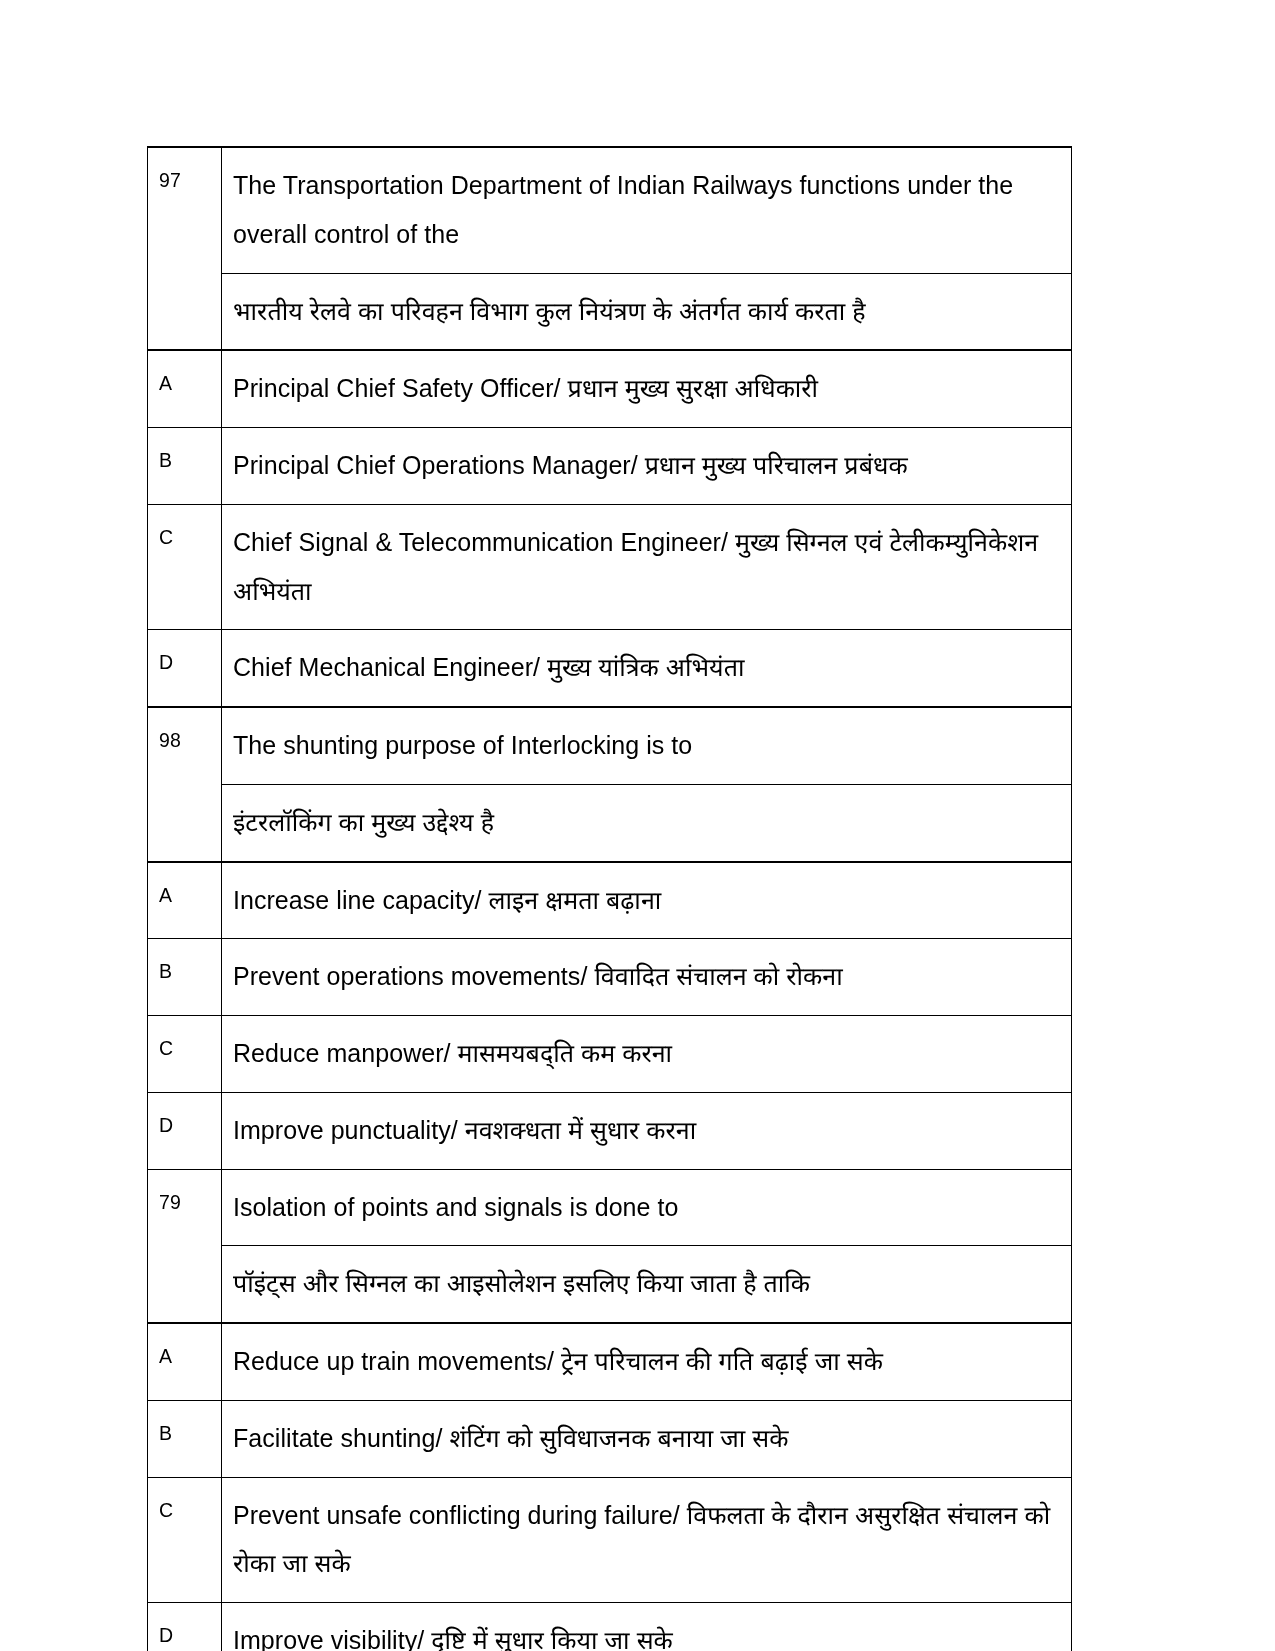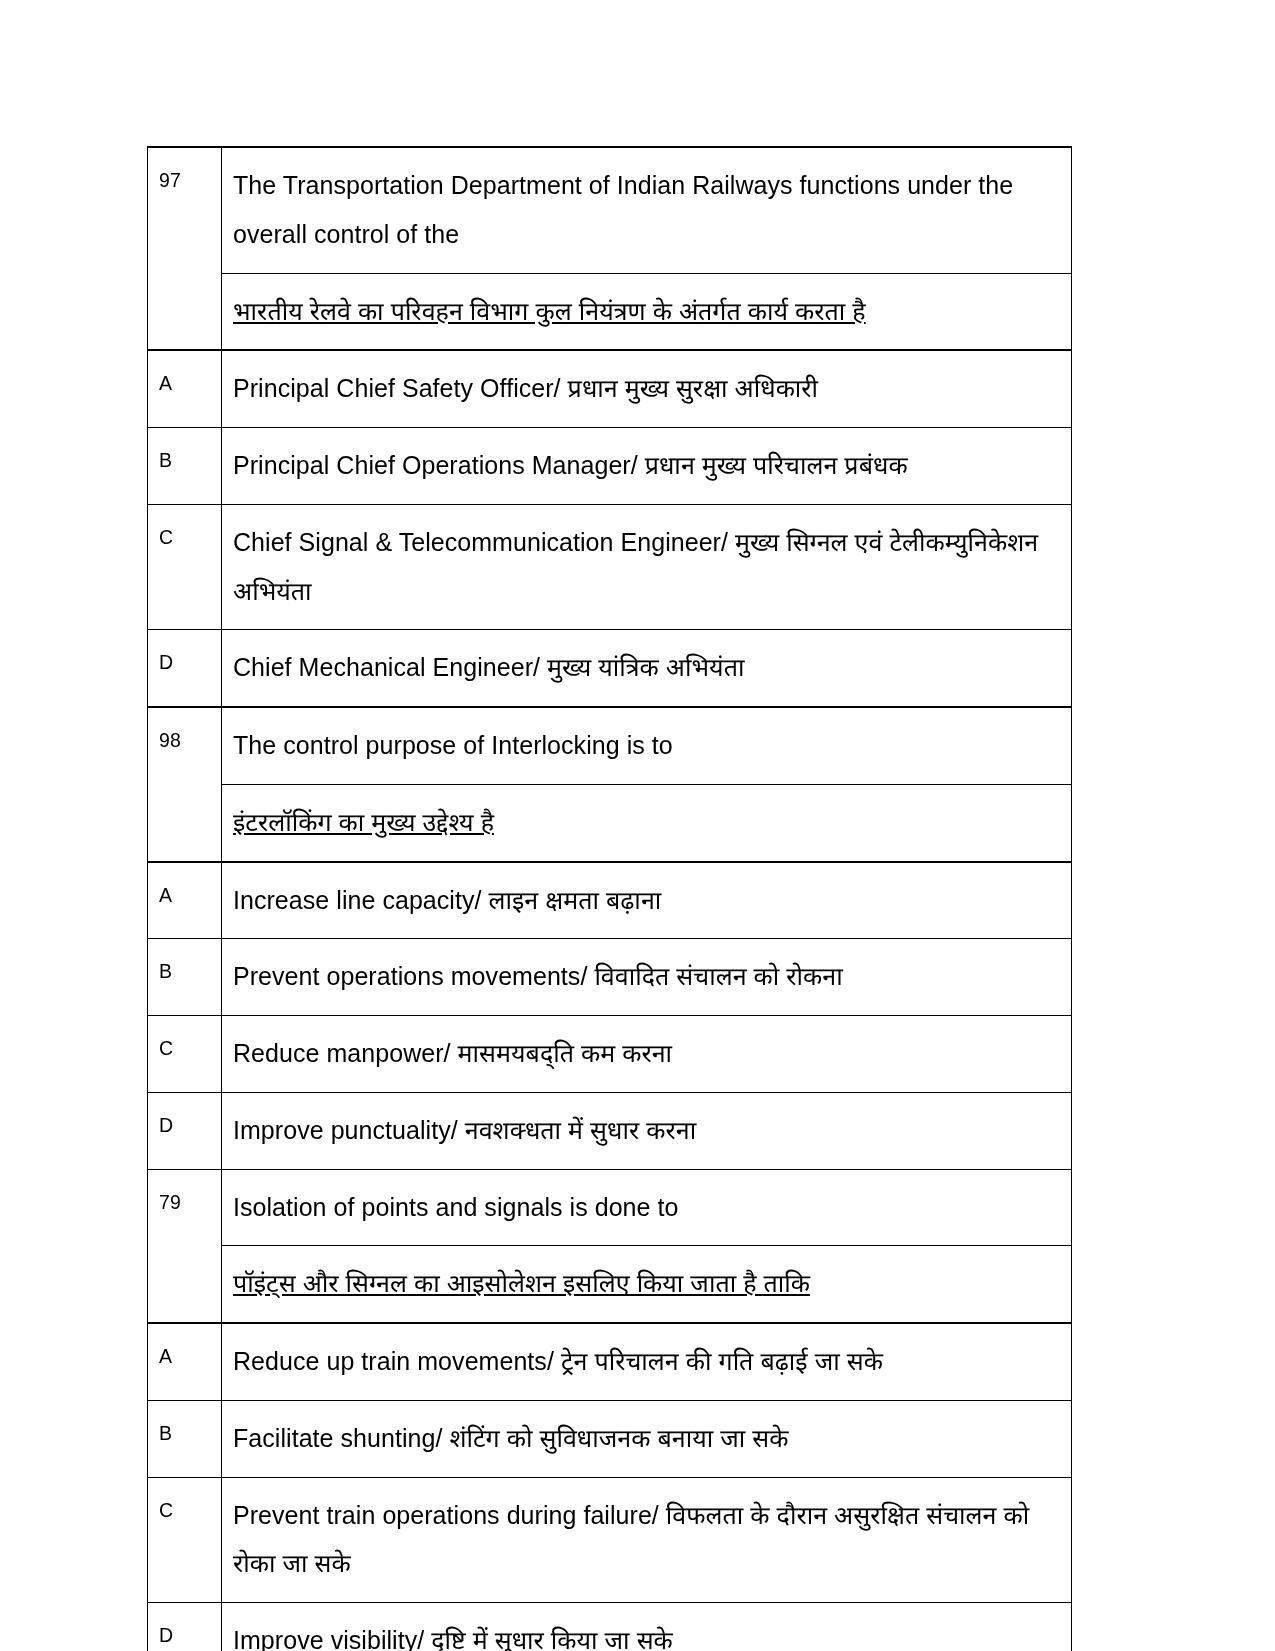--- a/index.html
+++ b/index.html
@@ -62,21 +62,20 @@
   
   td.qnum {
     border-bottom: 2.5px solid #000000;
   }
 
   td.prompt-en {
     border-bottom: 1px solid #000000;
   }
   td.prompt-hi {
     border-bottom: 2.5px solid #000000;
-    text-decoration: underline;
   }
 
   
   .hi { font-size: 19.5px; }
 
   
   tr.block-end > td {
     border-bottom: 2.5px solid #000000;
   }
 </style>
@@ -110,21 +109,21 @@
         <td class="label">C</td>
         <td class="hi">Chief Signal &amp; Telecommunication Engineer/ मुख्य सिग्नल एवं टेलीकम्युनिकेशन अभियंता</td>
       </tr>
       <tr class="block-end">
         <td class="label">D</td>
         <td class="hi">Chief Mechanical Engineer/ मुख्य यांत्रिक अभियंता</td>
       </tr>
 
       <tr class="block-start">
         <td class="label qnum" rowspan="2">98</td>
-        <td class="prompt-en">The control purpose of Interlocking is to</td>
+        <td class="prompt-en">The shunting purpose of Interlocking is to</td>
       </tr>
       <tr>
         <td class="prompt-hi hi">इंटरलॉकिंग का मुख्य उद्देश्य है</td>
       </tr>
       <tr>
         <td class="label">A</td>
         <td class="hi">Increase line capacity/ लाइन क्षमता बढ़ाना</td>
       </tr>
       <tr>
         <td class="label">B</td>
@@ -149,21 +148,21 @@
       <tr>
         <td class="label">A</td>
         <td class="hi">Reduce up train movements/ ट्रेन परिचालन की गति बढ़ाई जा सके</td>
       </tr>
       <tr>
         <td class="label">B</td>
         <td class="hi">Facilitate shunting/ शंटिंग को सुविधाजनक बनाया जा सके</td>
       </tr>
       <tr>
         <td class="label">C</td>
-        <td class="hi">Prevent train operations during failure/ विफलता के दौरान असुरक्षित संचालन को रोका जा सके</td>
+        <td class="hi">Prevent unsafe conflicting during failure/ विफलता के दौरान असुरक्षित संचालन को रोका जा सके</td>
       </tr>
       <tr class="block-end">
         <td class="label">D</td>
         <td class="hi">Improve visibility/ दृष्टि में सुधार किया जा सके</td>
       </tr>
     </tbody>
   </table>
 </div>
 
 </body></html>

